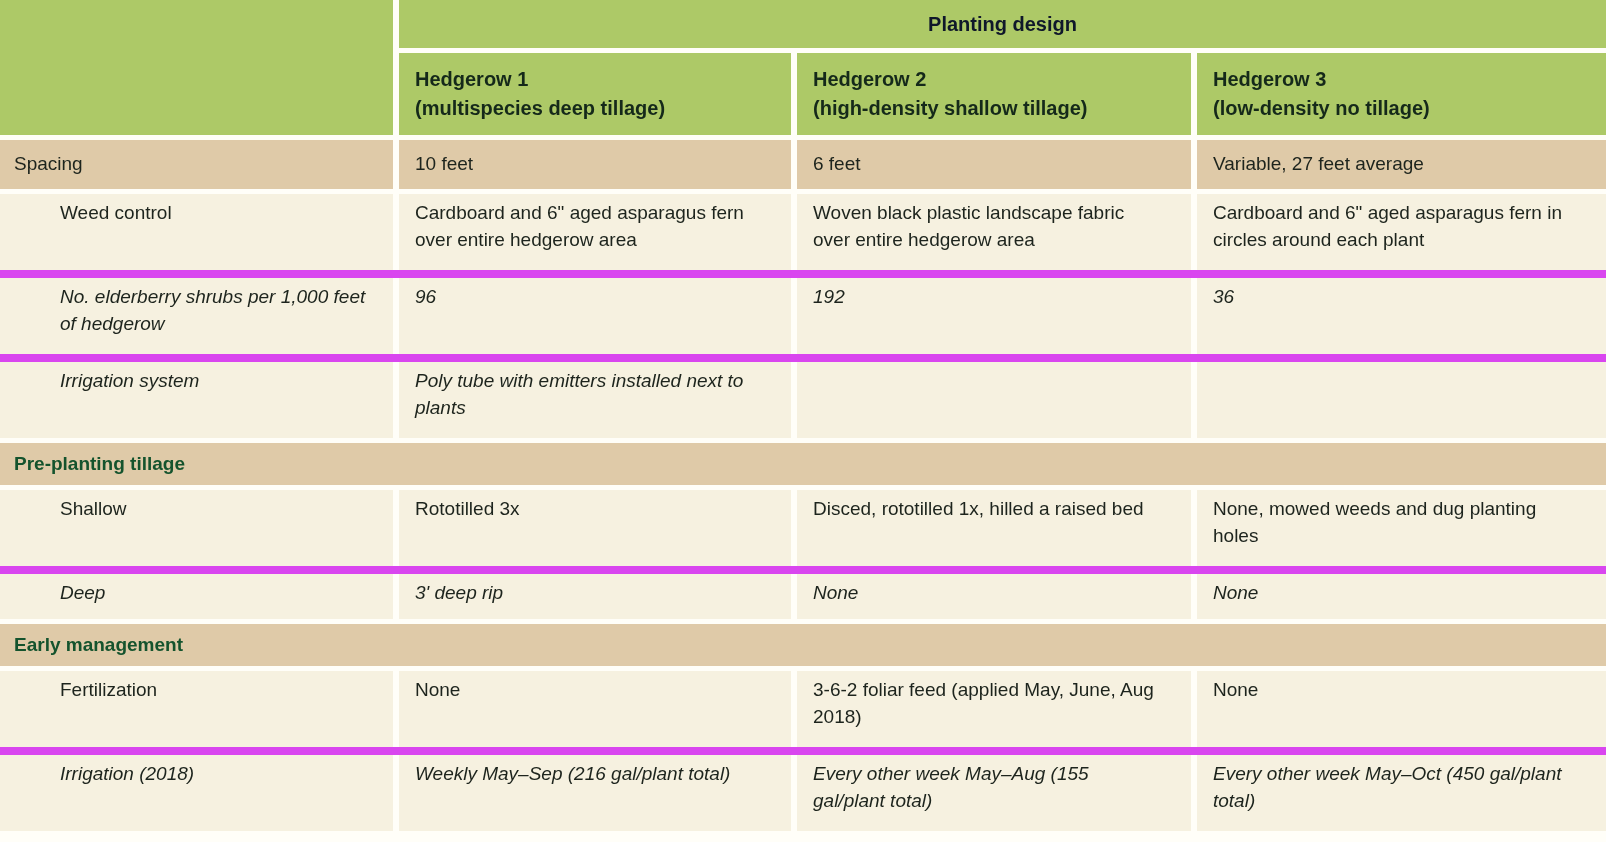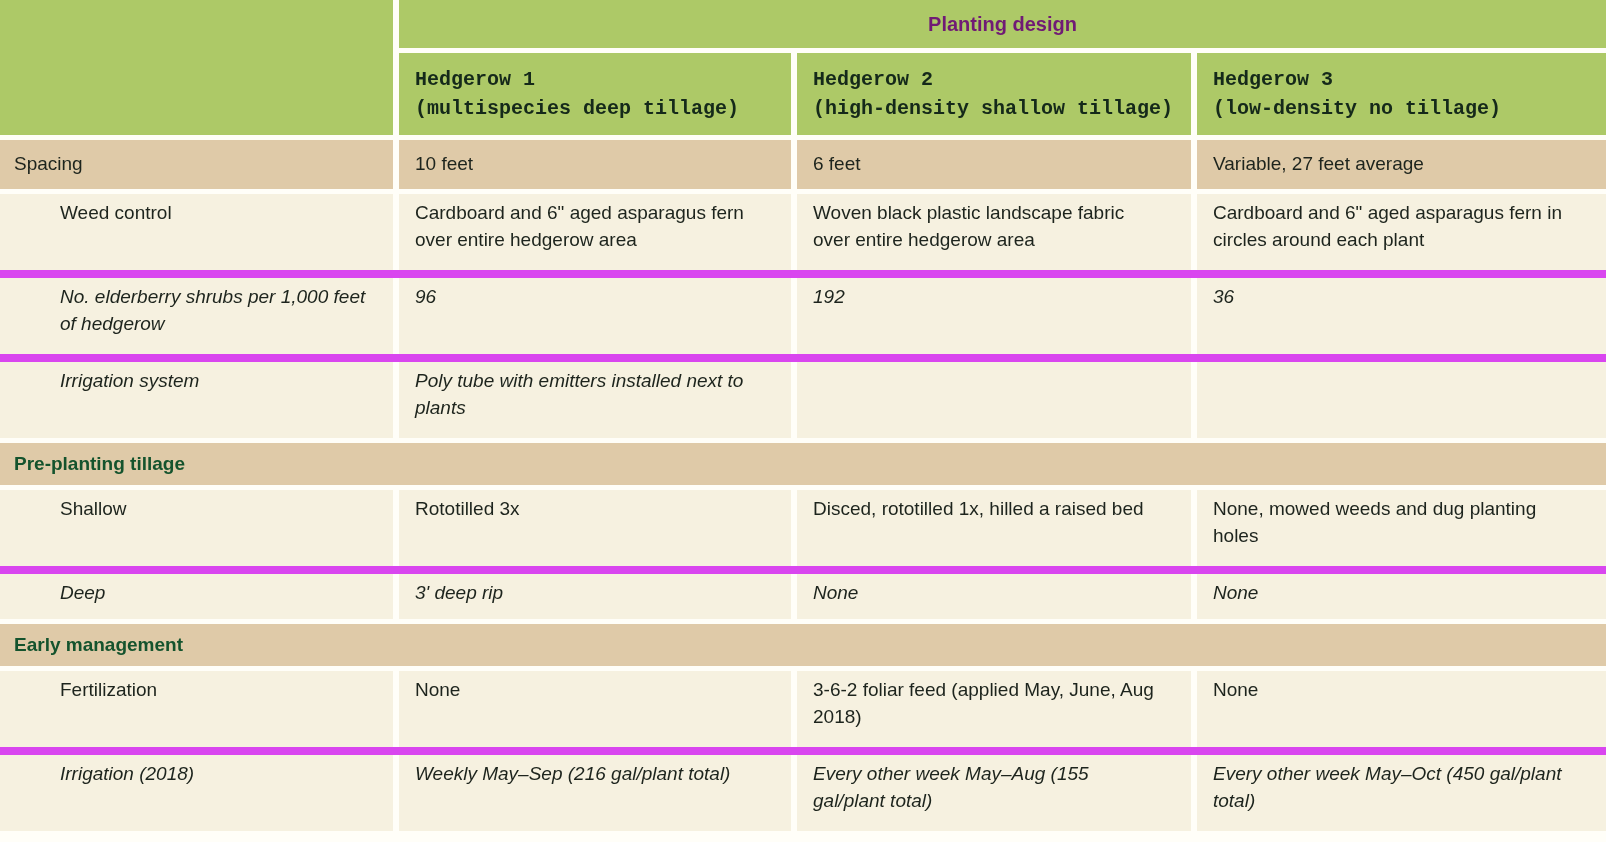--- a/index.html
+++ b/index.html
@@ -17,27 +17,27 @@
     display:grid;
     grid-template-columns:393px 392px 394px 1fr;
     grid-template-rows:48px 82px;
     column-gap:6px;row-gap:5px;
     background:#fffef8;
   }
   .corner{grid-column:1;grid-row:1/3;background:#adc967;}
   .group-hd{
     grid-column:2/5;grid-row:1;background:#adc967;
     display:flex;align-items:center;justify-content:center;
-    font-weight:bold;font-size:20px;color:#701a75;
+    font-weight:bold;font-size:20px;color:#0f172a;
   }
   .col-hd{
     grid-row:2;background:#adc967;
     display:flex;flex-direction:column;justify-content:center;
     padding:4px 10px 4px 16px;
-    font-weight:bold;font-size:20px;line-height:1.45;color:#15291a;font-family:Liberation Mono, monospace;
+    font-weight:bold;font-size:20px;line-height:1.45;color:#15291a;
   }
 
   
   .row{
     display:grid;
     grid-template-columns:393px 392px 394px 1fr;
     column-gap:6px;
   }
   .mt5{margin-top:5px;}
   .sep{border-top:8px solid #d946ef;font-style:italic;}

